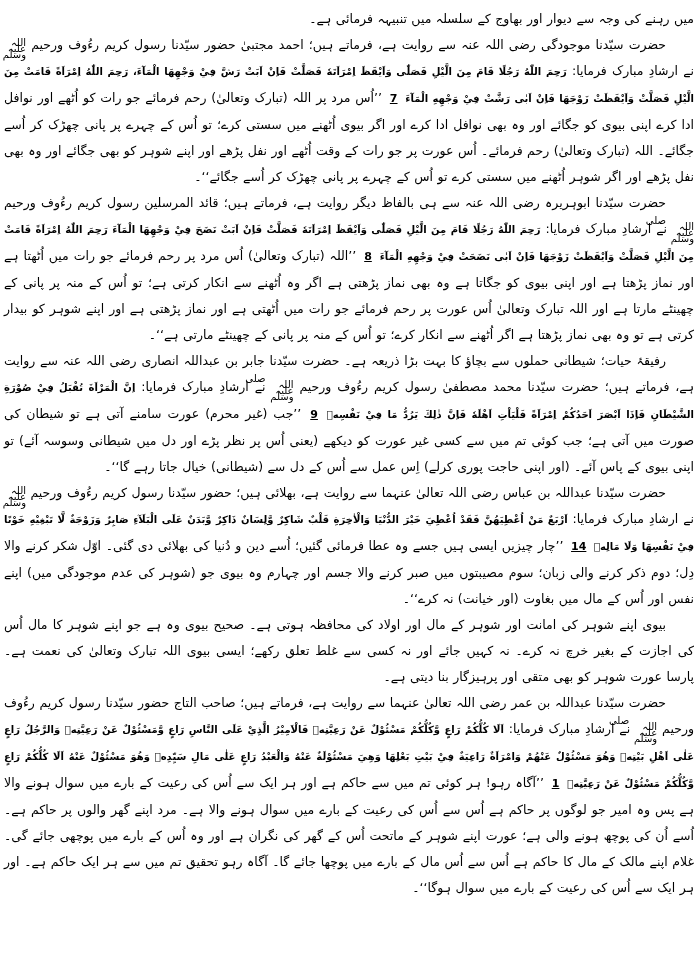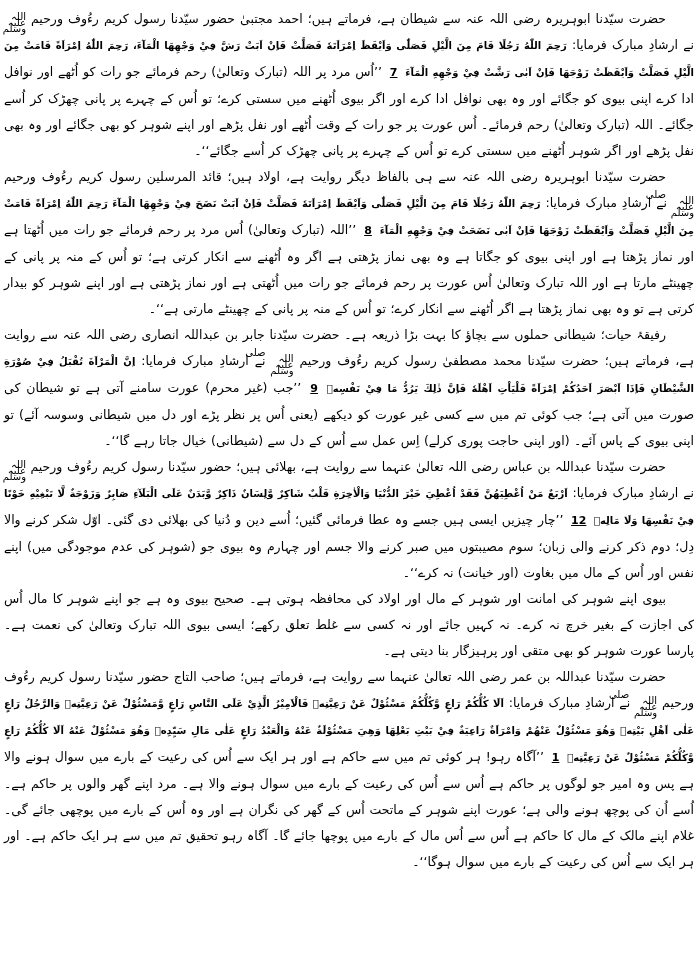--- a/index.html
+++ b/index.html
@@ -46,32 +46,35 @@
     font-weight: bold;
     text-decoration: underline;
     padding: 0 3px;
   }
 </style>
 </head>
 <body>
 
 <div class="page">
 
+  <p class="para">
+    <span>میں رہنے کی وجہ سے دیوار اور بھاوج کے سلسلہ میں تنبیہہ فرمائی ہے۔</span>
+  </p>
 
   <p class="para indented">
-    <span>حضرت سیّدنا ابوہریرہ رضی اللہ عنہ سے شیطان ہے، فرماتے ہیں؛ احمد مجتبیٰ حضور سیّدنا رسول کریم رءُوف ورحیم</span>
+    <span>حضرت سیّدنا موجودگی رضی اللہ عنہ سے روایت ہے، فرماتے ہیں؛ احمد مجتبیٰ حضور سیّدنا رسول کریم رءُوف ورحیم</span>
     <span class="saw">صلی اللہ علیہ وسلم</span>
     <span>نے ارشادِ مبارک فرمایا:</span>
     <span class="arabic">رَحِمَ اللّٰهُ رَجُلًا قَامَ مِنَ الَّيْلِ فَصَلّٰى وَاَيْقَظَ اِمْرَاَتَهٗ فَصَلَّتْ فَاِنْ اَبَتْ رَشَّ فِيْ وَجْهِهَا الْمَآءَ، رَحِمَ اللّٰهُ اِمْرَاَةً قَامَتْ مِنَ الَّيْلِ فَصَلَّتْ وَاَيْقَظَتْ زَوْجَهَا فَاِنْ اَبٰى رَشَّتْ فِيْ وَجْهِهِ الْمَآءَ</span>
     <span class="ref">7</span>
     <span>’’اُس مرد پر اللہ (تبارک وتعالیٰ) رحم فرمائے جو رات کو اُٹھے اور نوافل ادا کرے اپنی بیوی کو جگائے اور وہ بھی نوافل ادا کرے اور اگر بیوی اُٹھنے میں سستی کرے؛ تو اُس کے چہرے پر پانی چھڑک کر اُسے جگائے۔ اللہ (تبارک وتعالیٰ) رحم فرمائے۔ اُس عورت پر جو رات کے وقت اُٹھے اور نفل پڑھے اور اپنے شوہر کو بھی جگائے اور وہ بھی نفل پڑھے اور اگر شوہر اُٹھنے میں سستی کرے تو اُس کے چہرے پر پانی چھڑک کر اُسے جگائے‘‘۔</span>
   </p>
 
   <p class="para indented">
-    <span>حضرت سیّدنا ابوہریرہ رضی اللہ عنہ سے ہی بالفاظ دیگر روایت ہے، اولاد ہیں؛ قائد المرسلین رسول کریم رءُوف ورحیم</span>
+    <span>حضرت سیّدنا ابوہریرہ رضی اللہ عنہ سے ہی بالفاظ دیگر روایت ہے، فرماتے ہیں؛ قائد المرسلین رسول کریم رءُوف ورحیم</span>
     <span class="saw">صلی اللہ علیہ وسلم</span>
     <span>نے ارشادِ مبارک فرمایا:</span>
     <span class="arabic">رَحِمَ اللّٰهُ رَجُلًا قَامَ مِنَ الَّيْلِ فَصَلّٰى وَاَيْقَظَ اِمْرَاَتَهٗ فَصَلَّتْ فَاِنْ اَبَتْ نَضَحَ فِيْ وَجْهِهَا الْمَآءَ رَحِمَ اللّٰهُ اِمْرَاَةً قَامَتْ مِنَ الَّيْلِ فَصَلَّتْ وَاَيْقَظَتْ زَوْجَهَا فَاِنْ اَبٰى نَضَحَتْ فِيْ وَجْهِهِ الْمَآءَ</span>
     <span class="ref">8</span>
     <span>’’اللہ (تبارک وتعالیٰ) اُس مرد پر رحم فرمائے جو رات میں اُٹھتا ہے اور نماز پڑھتا ہے اور اپنی بیوی کو جگاتا ہے وہ بھی نماز پڑھتی ہے اگر وہ اُٹھنے سے انکار کرتی ہے؛ تو اُس کے منہ پر پانی کے چھینٹے مارتا ہے اور اللہ تبارک وتعالیٰ اُس عورت پر رحم فرمائے جو رات میں اُٹھتی ہے اور نماز پڑھتی ہے اور اپنے شوہر کو بیدار کرتی ہے تو وہ بھی نماز پڑھتا ہے اگر اُٹھنے سے انکار کرے؛ تو اُس کے منہ پر پانی کے چھینٹے مارتی ہے‘‘۔</span>
   </p>
 
   <p class="para indented">
     <span>رفیقۂ حیات؛ شیطانی حملوں سے بچاؤ کا بہت بڑا ذریعہ ہے۔ حضرت سیّدنا جابر بن عبداللہ انصاری رضی اللہ عنہ سے روایت ہے، فرماتے ہیں؛ حضرت سیّدنا محمد مصطفیٰ رسول کریم رءُوف ورحیم</span>
     <span class="saw">صلی اللہ علیہ وسلم</span>
@@ -79,21 +82,21 @@
     <span class="arabic">اِنَّ الْمَرْاَةَ تُقْبَلُ فِيْ صُوْرَةِ الشَّيْطَانِ فَاِذَا اَبْصَرَ اَحَدُكُمْ اِمْرَاَةً فَلْيَاْتِ اَهْلَهٗ فَاِنَّ ذٰلِكَ يَرُدُّ مَا فِيْ نَفْسِهٖ</span>
     <span class="ref">9</span>
     <span>’’جب (غیر محرم) عورت سامنے آتی ہے تو شیطان کی صورت میں آتی ہے؛ جب کوئی تم میں سے کسی غیر عورت کو دیکھے (یعنی اُس پر نظر پڑے اور دل میں شیطانی وسوسہ آئے) تو اپنی بیوی کے پاس آئے۔ (اور اپنی حاجت پوری کرلے) اِس عمل سے اُس کے دل سے (شیطانی) خیال جاتا رہے گا‘‘۔</span>
   </p>
 
   <p class="para indented">
     <span>حضرت سیّدنا عبداللہ بن عباس رضی اللہ تعالیٰ عنہما سے روایت ہے، بھلائی ہیں؛ حضور سیّدنا رسول کریم رءُوف ورحیم</span>
     <span class="saw">صلی اللہ علیہ وسلم</span>
     <span>نے ارشادِ مبارک فرمایا:</span>
     <span class="arabic">اَرْبَعٌ مَنْ اُعْطِيَهُنَّ فَقَدْ اُعْطِيَ خَيْرَ الدُّنْيَا وَالْاٰخِرَةِ قَلْبٌ شَاكِرٌ وَّلِسَانٌ ذَاكِرٌ وَّبَدَنٌ عَلَى الْبَلَآءِ صَابِرٌ وَزَوْجَةٌ لَّا تَبْغِيْهِ خَوْنًا فِيْ نَفْسِهَا وَلَا مَالِهٖ</span>
-    <span class="ref">12</span>
+    <span class="ref">14</span>
     <span>’’چار چیزیں ایسی ہیں جسے وہ عطا فرمائی گئیں؛ اُسے دین و دُنیا کی بھلائی دی گئی۔ اوّل شکر کرنے والا دِل؛ دوم ذکر کرنے والی زبان؛ سوم مصیبتوں میں صبر کرنے والا جسم اور چہارم وہ بیوی جو (شوہر کی عدم موجودگی میں) اپنے نفس اور اُس کے مال میں بغاوت (اور خیانت) نہ کرے‘‘۔</span>
   </p>
 
   <p class="para indented">
     <span>بیوی اپنے شوہر کی امانت اور شوہر کے مال اور اولاد کی محافظہ ہوتی ہے۔ صحیح بیوی وہ ہے جو اپنے شوہر کا مال اُس کی اجازت کے بغیر خرچ نہ کرے۔ نہ کہیں جائے اور نہ کسی سے غلط تعلق رکھے؛ ایسی بیوی اللہ تبارک وتعالیٰ کی نعمت ہے۔ پارسا عورت شوہر کو بھی متقی اور پرہیزگار بنا دیتی ہے۔</span>
   </p>
 
   <p class="para indented">
     <span>حضرت سیّدنا عبداللہ بن عمر رضی اللہ تعالیٰ عنہما سے روایت ہے، فرماتے ہیں؛ صاحب التاج حضور سیّدنا رسول کریم رءُوف ورحیم</span>
     <span class="saw">صلی اللہ علیہ وسلم</span>

